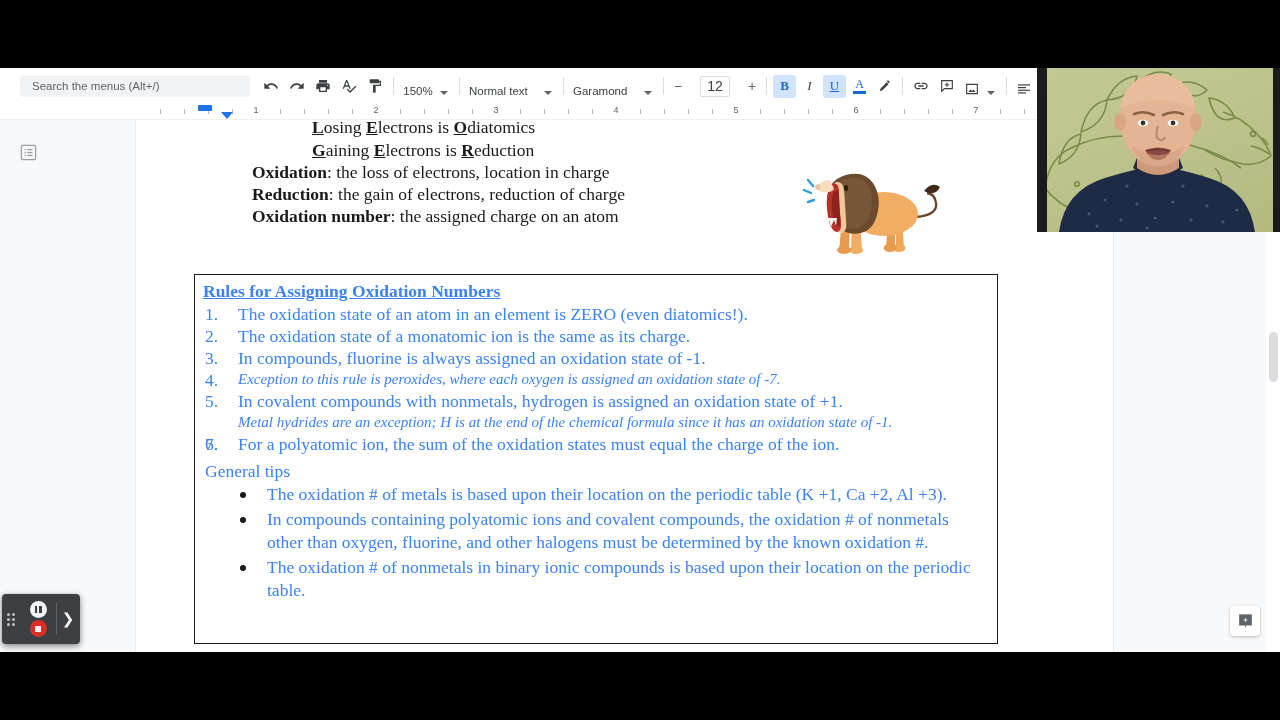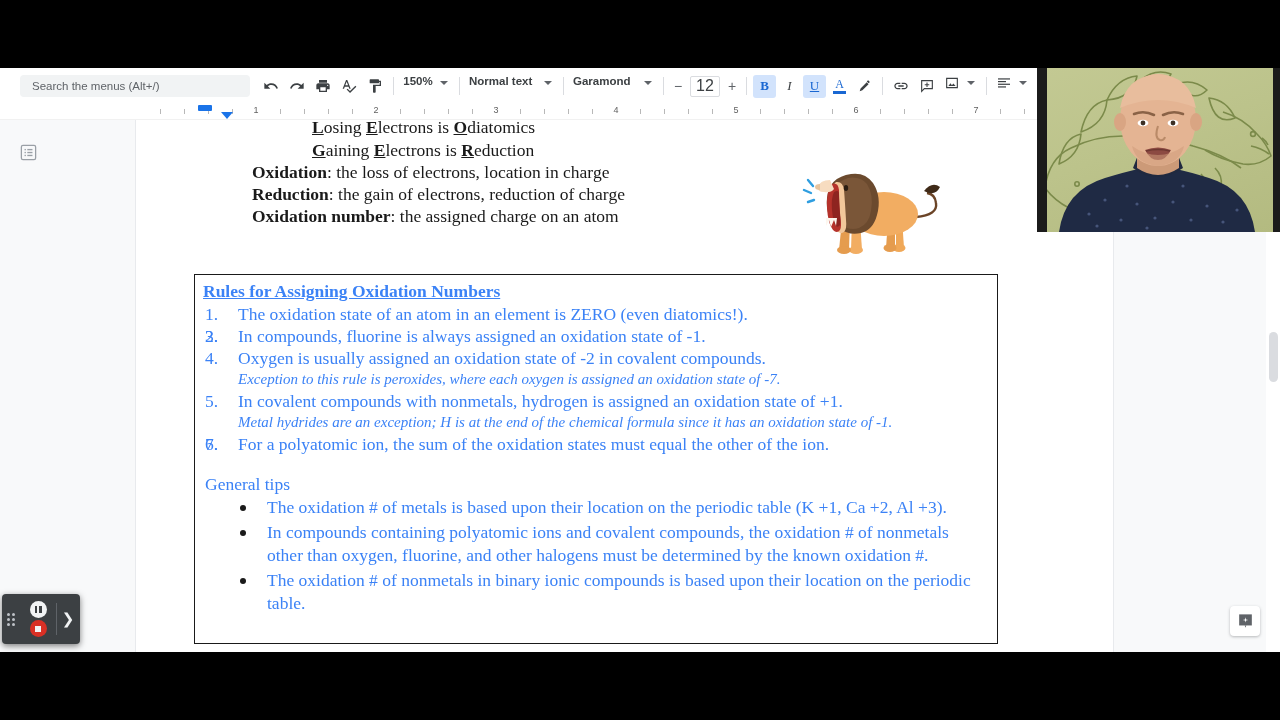--- a/index.html
+++ b/index.html
@@ -71,27 +71,26 @@
     border-radius: 3px;
     color: #3c4043;
     flex: none;
   }
   .tb-icon svg { display:block; }
   .tb-sep {
     width: 1px; height: 18px; background: #dadce0; margin: 0 5px; flex: none;
   }
   .tb-drop {
     height: 22px;
-    display: flex; align-items: flex-start;
+    display: flex; align-items: flex-end;
     font-size: 11.5px; color: #3c4043;
     border-radius: 3px;
     padding: 0 4px;
     white-space: nowrap;
     flex: none;
-    font-weight: bold;
   }
   .tb-drop .caret {
     margin-left: 7px; margin-right: 2px;
     color: #5f6368;
   }
   .caret-glyph {
     display:inline-block;
     width:0;height:0;
     border-left:4px solid transparent;
     border-right:4px solid transparent;
@@ -105,24 +104,24 @@
   }
   .fs-btn {
     width: 18px; height: 18px;
     display: flex; align-items: center; justify-content: center;
     color: #5f6368; font-size: 14px; line-height: 1;
   }
   .fs-val {
     width: 28px; height: 19px;
     border: 1px solid #dadce0;
     border-radius: 2px;
-    font-size: 16px;
+    font-size: 14px;
     color: #3c4043;
     display: flex; align-items: center; justify-content: center;
-    margin: 0 3px;
+    margin: 0 13px;
   }
   .fmt-btn {
     width: 23px; height: 23px;
     display: flex; align-items: center; justify-content: center;
     border-radius: 3px;
     font-size: 13px;
     color: #3c4043;
     margin: 0 1px;
     flex: none;
   }
@@ -248,21 +247,21 @@
   }
   .rb-sub {
     font-size: 15px;
     font-style: italic;
     line-height: 21px;
     padding-left: 35px;
   }
   .rb-gen {
     font-size: 17.5px;
     line-height: 22px;
-    margin-top: 18px;
+    margin-top: 5px;
     padding-left: 2px;
   }
   .rb-bullet {
     position: relative;
     font-size: 17.5px;
     line-height: 23.5px;
     padding-left: 64px;
     margin-top: 1px;
   }
   .rb-dot {
@@ -690,43 +689,43 @@
           <div class="rulesbox">
             <div class="rb-inner">
               <div class="rb-title">Rules for Assigning Oxidation Numbers</div>
 
               <div class="rb-item">
                 <span class="rb-num">1.</span>
                 <span>The oxidation state of an atom in an element is ZERO (even diatomics!).</span>
               </div>
               <div class="rb-item">
                 <span class="rb-num">2.</span>
+                <span>The oxidation state of a monatomic ion is the same as its charge.</span>
               </div>
               <div class="rb-item">
                 <span class="rb-num">3.</span>
                 <span>In compounds, fluorine is always assigned an oxidation state of -1.</span>
               </div>
               <div class="rb-item">
                 <span class="rb-num">4.</span>
-                <span>Oxygen is usually assigned an oxidation state of -2 in covalent compounds.</span>
               </div>
               <div class="rb-sub">Exception to this rule is peroxides, where each oxygen is assigned an  oxidation state of -7.</div>
 
               <div class="rb-item">
                 <span class="rb-num">5.</span>
                 <span>In covalent compounds with nonmetals, hydrogen is assigned an oxidation state of +1.</span>
               </div>
               <div class="rb-sub">Metal hydrides are an exception; H is at the end of the chemical formula since it has an oxidation state of -1.</div>
 
               <div class="rb-item">
                 <span class="rb-num">6.</span>
               </div>
               <div class="rb-item">
                 <span class="rb-num">7.</span>
-                <span>For a polyatomic ion, the sum of the oxidation states must equal the other of the ion.</span>
+                <span>For a polyatomic ion, the sum of the oxidation states must equal the charge of the ion.</span>
               </div>
 
               <div class="rb-gen">General tips</div>
 
               <div class="rb-bullet">
                 <span class="rb-dot"></span>
                 <span>The oxidation # of metals is based upon their location on the periodic table (K +1, Ca +2, Al +3).</span>
               </div>
               <div class="rb-bullet">
                 <span class="rb-dot"></span>

